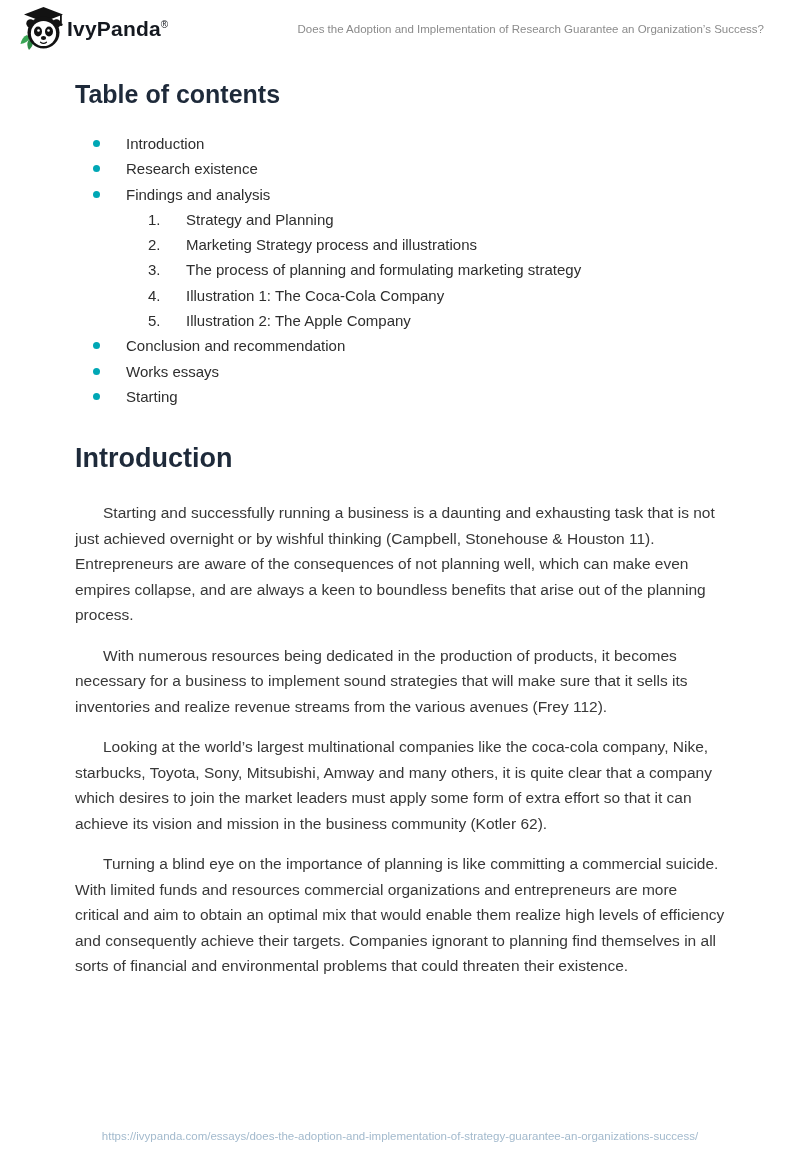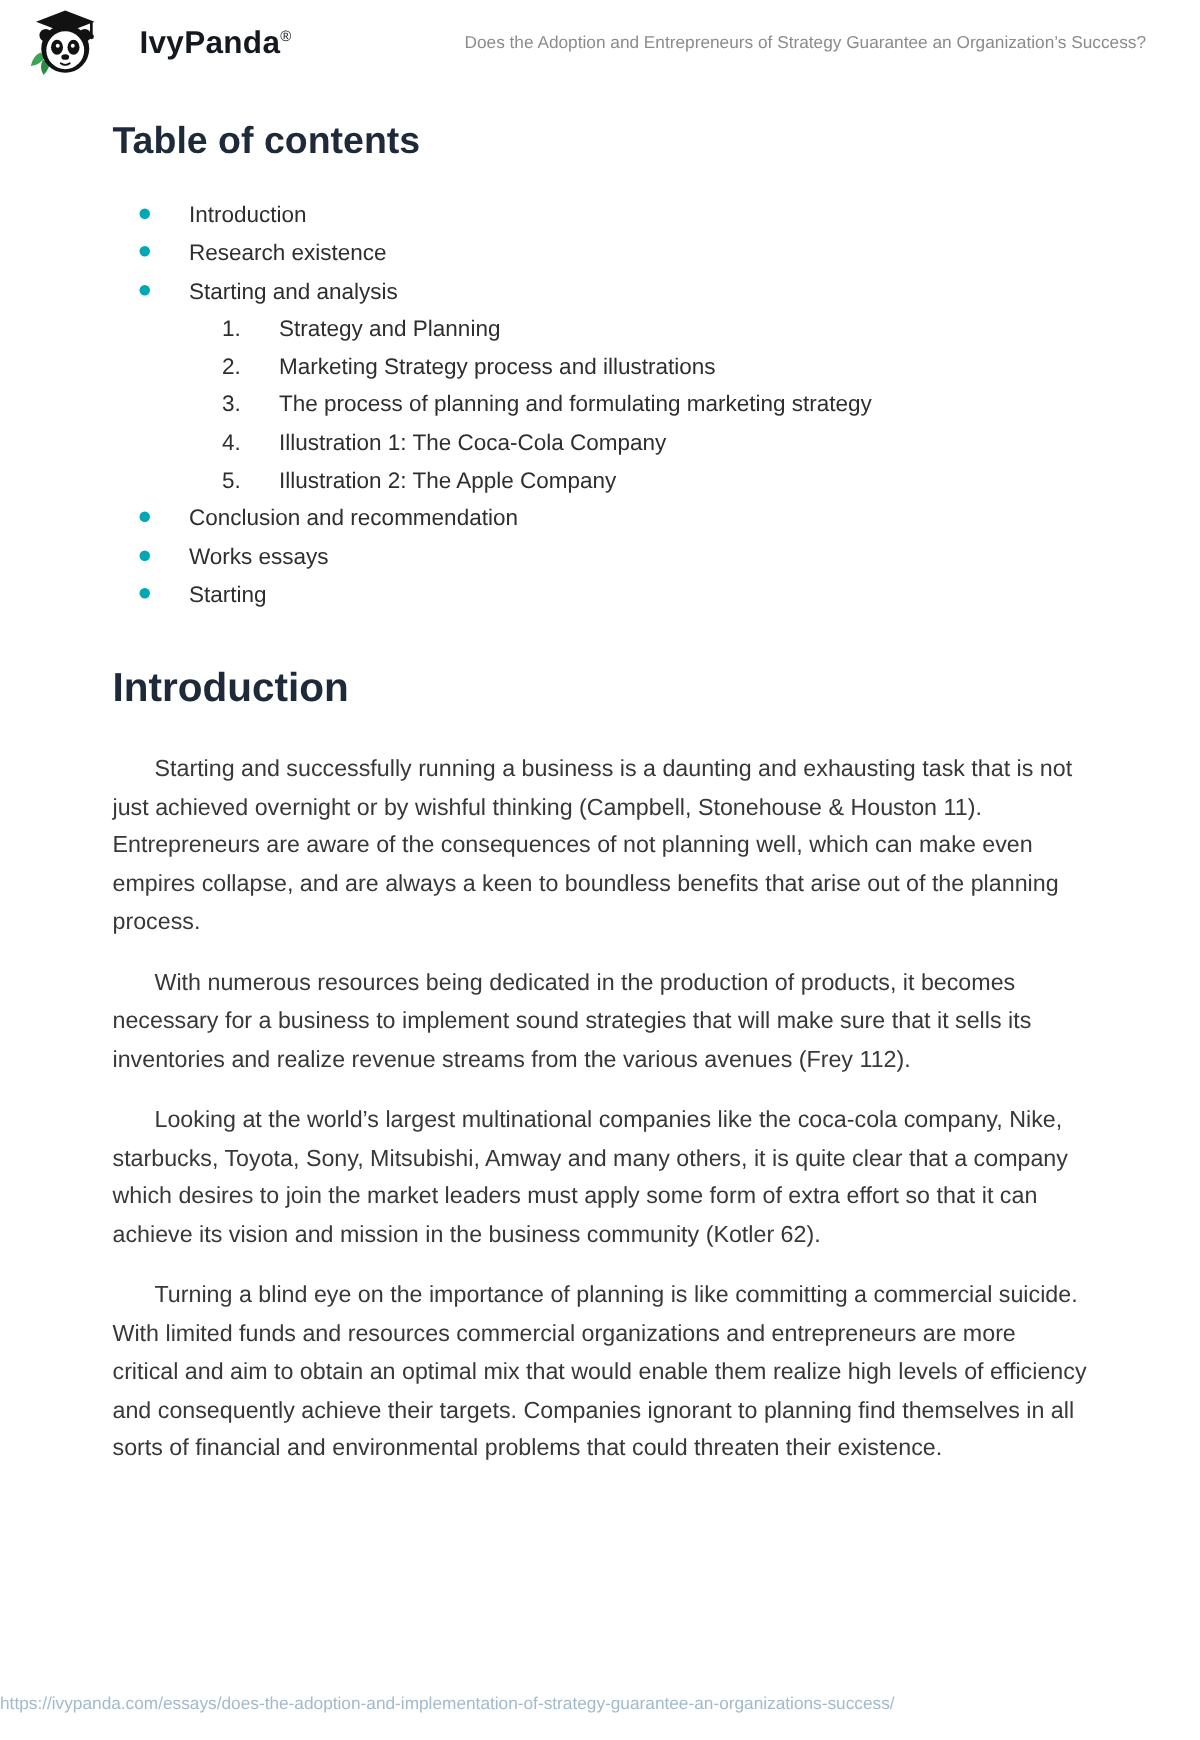--- a/index.html
+++ b/index.html
@@ -18,21 +18,21 @@
   
   .header {
     display: flex;
     align-items: center;
     height: 58px;
     padding: 0 36px 0 20px;
   }
   .brand {
     display: flex;
     align-items: center;
-    gap: 26px;
+    gap: 0;
     cursor: pointer;
   }
   .logo { width: 47px; height: 46px; display: inline-block; }
   .brand-name {
     font-size: 21px;
     font-weight: 700;
     color: #14181f;
     letter-spacing: 0.2px;
   }
   .brand-name sup { font-size: 10px; font-weight: 400; }
@@ -104,21 +104,21 @@
     text-indent: 28px;
     margin-bottom: 15px;
     max-width: 650px;
   }
 
   
   .footer {
     position: absolute;
     left: 0; right: 0;
     bottom: 16px;
-    text-align: left;
+    text-align: center;
   }
   .footer a {
     font-size: 11.5px;
     color: #a3bacd;
     text-decoration: none;
     cursor: pointer;
   }
 </style>
 </head>
 <body>
@@ -141,39 +141,39 @@
           <ellipse cx="18" cy="25.5" rx="4" ry="5" fill="#121212"></ellipse>
           <ellipse cx="29" cy="25.5" rx="4" ry="5" fill="#121212"></ellipse>
           <circle cx="18.5" cy="24.5" r="1.3" fill="#ffffff"></circle>
           <circle cx="28.5" cy="24.5" r="1.3" fill="#ffffff"></circle>
           <ellipse cx="23.5" cy="32" rx="2.6" ry="1.9" fill="#121212"></ellipse>
           <path d="M20.5 36.2 q3 2.2 6 0" stroke="#121212" stroke-width="1.2" fill="none" stroke-linecap="round"></path>
         </svg>
       </span>
       <span class="brand-name"><span>IvyPanda</span><sup>®</sup></span>
     </div>
-    <div class="doc-title">Does the Adoption and Entrepreneurs of Strategy Guarantee an Organization’s Success?</div>
+    <div class="doc-title">Does the Adoption and Implementation of Research Guarantee an Organization’s Success?</div>
   </div>
 
   <div class="content">
 
     <h1 class="toc-heading">Table of contents</h1>
 
     <ul class="toc">
       <li class="toc-item">
         <span class="bullet"></span>
         <span>Introduction</span>
       </li>
       <li class="toc-item">
         <span class="bullet"></span>
         <span>Research existence</span>
       </li>
       <li class="toc-item">
         <span class="bullet"></span>
-        <span>Starting and analysis</span>
+        <span>Findings and analysis</span>
       </li>
     </ul>
 
     <ol class="toc-numbered">
       <li>
         <span class="num">1.</span>
         <span>Strategy and Planning</span>
       </li>
       <li>
         <span class="num">2.</span>

